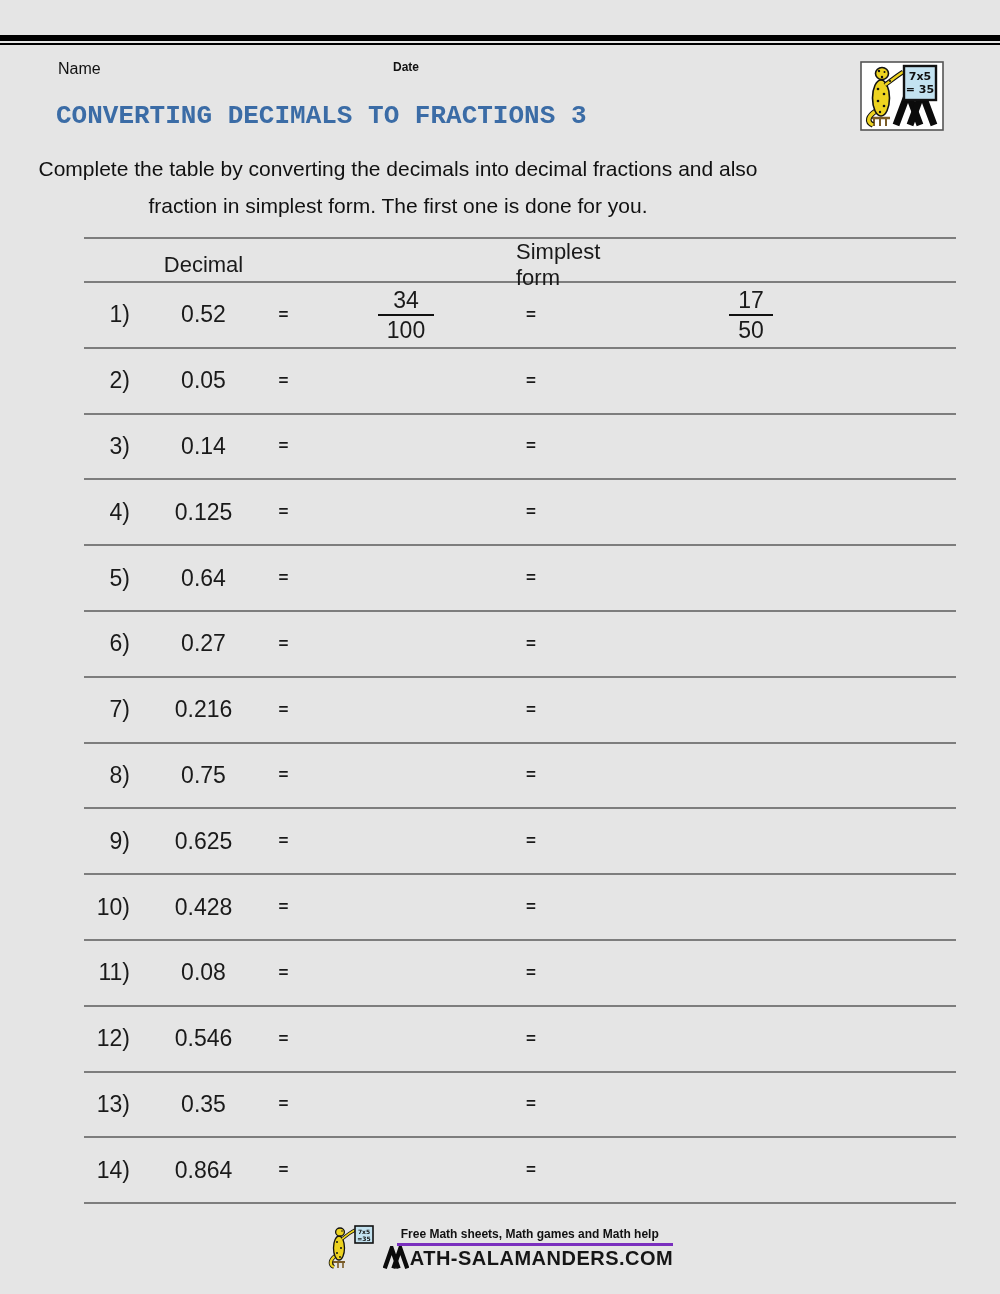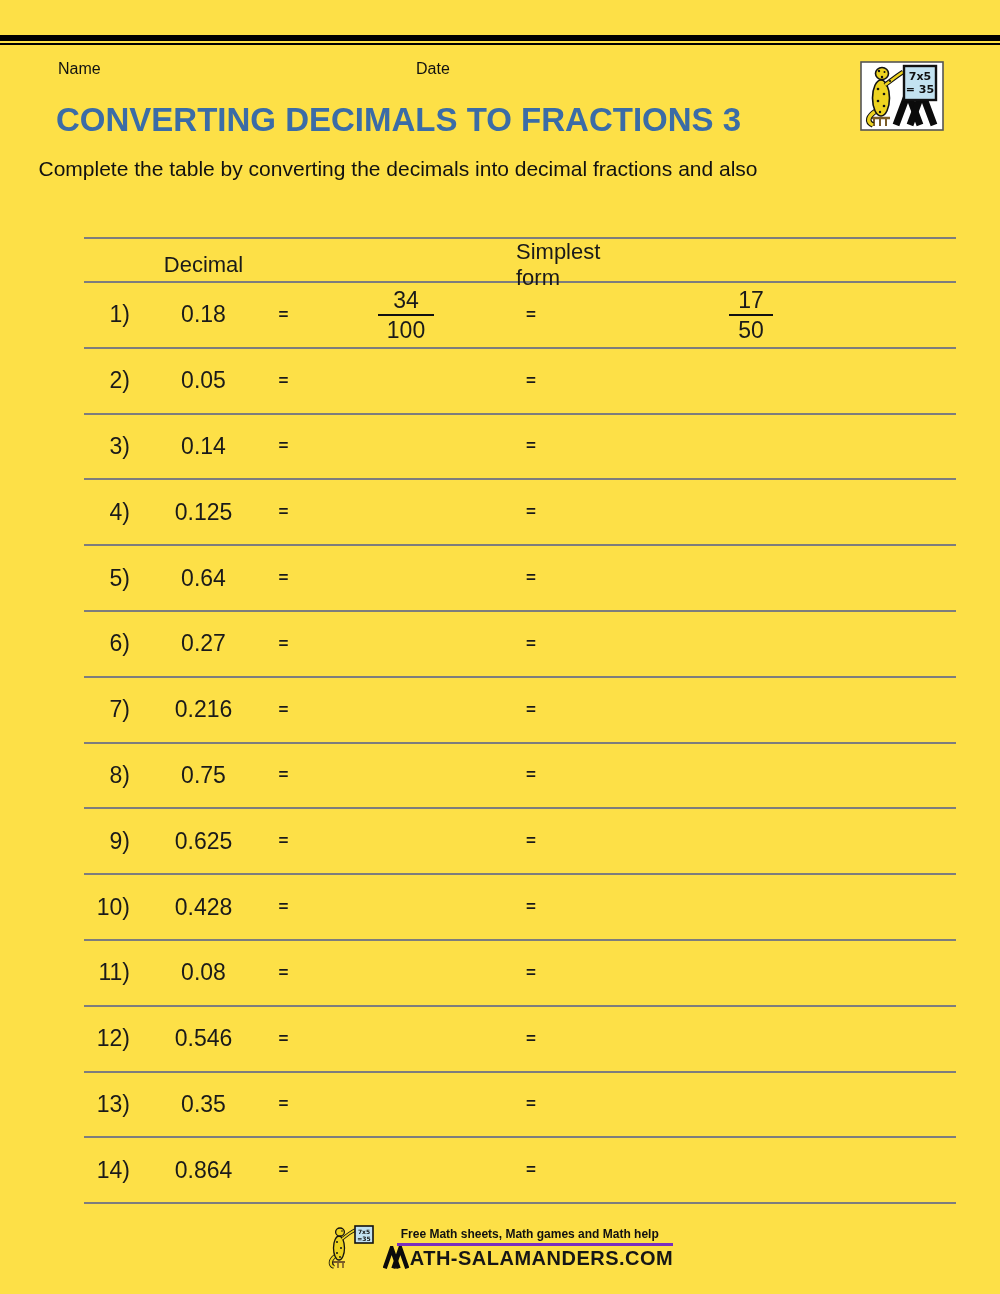--- a/index.html
+++ b/index.html
@@ -1,34 +1,34 @@
 <!DOCTYPE html>
 <html><head>
 <meta charset="utf-8">
 <style>
   * { margin:0; padding:0; box-sizing:border-box; }
   html,body { background:#ffffff; }
   body { font-family:"Liberation Sans", sans-serif; color:#1a1a1a; }
   .page {
     position:relative; width:1000px; height:1294px; margin:0 auto;
-    background:#fde047; overflow:hidden;
+    background:#e5e5e5; overflow:hidden;
   }
   
   .topbar-thick { position:absolute; left:0; top:35px; width:1000px; height:6px; background:#000; }
   .topbar-thin  { position:absolute; left:0; top:43px; width:1000px; height:2px; background:#000; }
 
   .name-label { position:absolute; left:58px;  top:60px; font-size:16px; color:#111; }
-  .date-label { position:absolute; left:416px; top:60px; font-size:16px; color:#111; }
+  .date-label { position:absolute; left:393px; top:60px; font-size:12px; color:#111;font-weight:bold; }
 
   .corner-logo { position:absolute; left:860px; top:61px; width:84px; height:70px; }
 
   .title {
     position:absolute; left:56px; top:101px; width:820px;
-    font-family:Liberation Sans, sans-serif;
-    font-size:33px; font-weight:bold; letter-spacing:0px;
+    font-family:Liberation Mono, monospace;
+    font-size:26px; font-weight:bold; letter-spacing:0px;
     color:#3b6ca6; white-space:nowrap;
   }
   .instructions {
     position:absolute; left:0; top:150px; width:796px;
     text-align:center; font-size:21px; line-height:37px; color:#111;
   }
 
   
   .dtable {
     position:absolute; left:84px; top:237px; width:872px;
@@ -113,35 +113,36 @@
 
     <rect x="44" y="5" width="32" height="34" fill="#c3e2f0" stroke="#111" stroke-width="2.4"></rect>
     <text x="60" y="19" text-anchor="middle" font-family="DejaVu Sans, sans-serif" font-size="11" font-weight="bold" fill="#111">7x5</text>
     <text x="60" y="32" text-anchor="middle" font-family="DejaVu Sans, sans-serif" font-size="11" font-weight="bold" fill="#111">= 35</text>
   </svg>
 
   <div class="title">CONVERTING DECIMALS TO FRACTIONS 3</div>
 
   <div class="instructions">
     <div>Complete the table by converting the decimals into decimal fractions and also</div>
+    <div>fraction in simplest form. The first one is done for you.</div>
   </div>
 
   <div class="dtable">
 
     <div class="trow header">
       <div></div>
       <div class="cell-center">Decimal</div>
       <div></div>
       <div></div>
       <div class="cell-center">Simplest form</div>
     </div>
 
     <div class="trow body-row">
       <div class="cell-num">1)</div>
-      <div class="cell-center">0.18</div>
+      <div class="cell-center">0.52</div>
       <div class="cell-eq">=</div>
       <div class="cell-center">
         <span class="fraction">
           <span class="fnum">34</span>
           <span class="fbar"></span>
           <span class="fden">100</span>
         </span>
       </div>
       <div class="cell-eq">=</div>
       <div class="cell-center">

